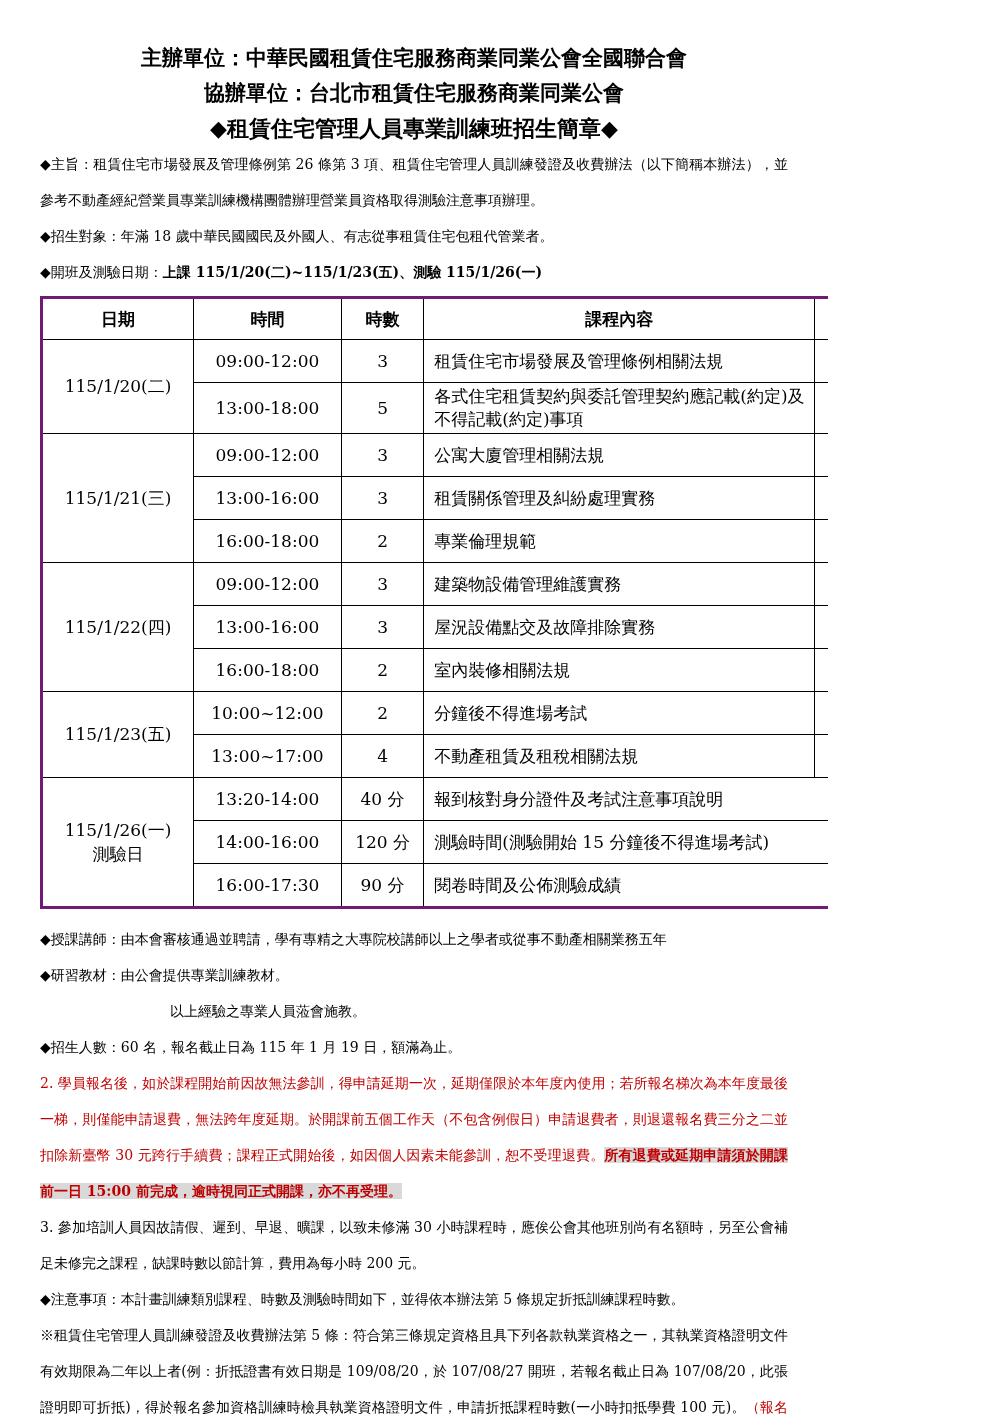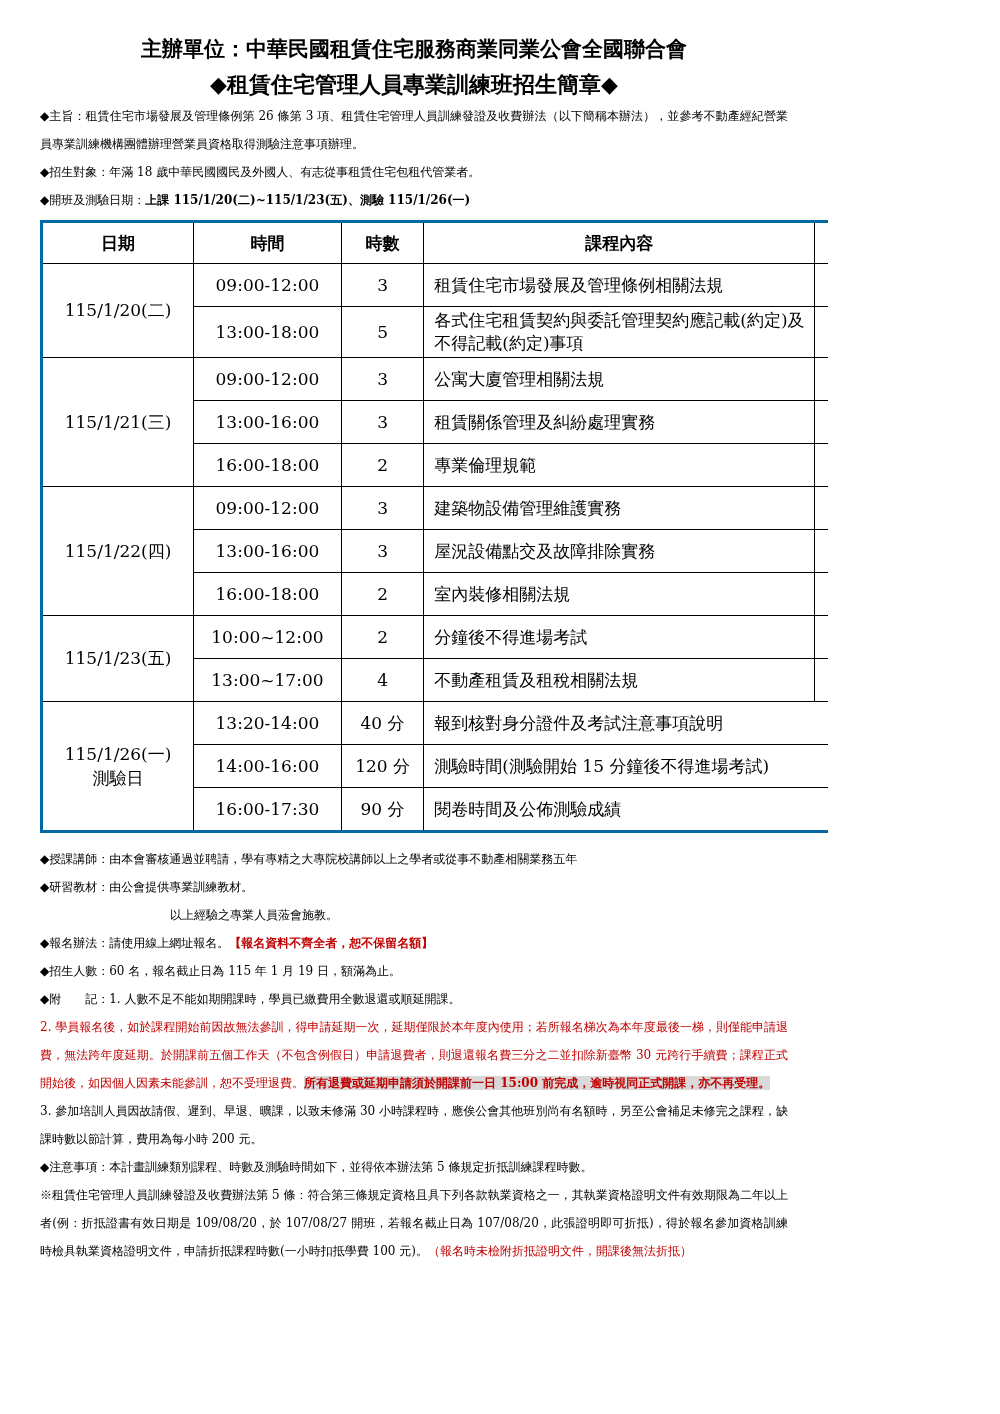--- a/index.html
+++ b/index.html
@@ -1,47 +1,48 @@
 <!DOCTYPE html>
 <html><head>
 <meta charset="utf-8">
 <style>
   html,body{margin:0;padding:0;background:#fff;}
   .page{
     width:828px;height:1414px;box-sizing:border-box;
     background:#fff;color:#000;
     font-family:"DejaVu Serif","Liberation Serif",serif;
-    padding:31px 40px 0 40px;overflow:hidden;
+    padding:40px 40px 0 40px;overflow:hidden;
   }
   .center-line{text-align:center;font-weight:bold;font-size:21px;line-height:35px;}
   .title-line{text-align:center;font-weight:bold;font-size:22px;line-height:36px;}
-  .line{font-size:12px;line-height:28px;text-align:justify;}
+  .line{font-size:14px;line-height:36px;text-align:justify;}
   .indent-cont{padding-left:130px;}
   .b{font-weight:bold;}
   .red{color:#c00000;}
   .hl{background:#d9d9d9;}
   table.schedule{
     border-collapse:collapse;width:872px;margin:6px auto 12px auto;
-    border:3px solid #0369a1;table-layout:fixed;
+    border:3px solid #701a75;table-layout:fixed;
   }
   table.schedule th,table.schedule td{
     border:1px solid #000;font-size:17px;padding:2px 6px;vertical-align:middle;
   }
   table.schedule th{font-weight:bold;height:36px;text-align:center;}
   table.schedule td{height:38px;}
   .c{text-align:center;}
   .content-cell{text-align:left;padding-left:10px !important;}
   .date-cell div{text-align:center;line-height:24px;}
 </style>
 </head>
 <body>
 
 <div class="page">
 
   <div class="center-line">主辦單位：中華民國租賃住宅服務商業同業公會全國聯合會</div>
+  <div class="center-line">協辦單位：台北市租賃住宅服務商業同業公會</div>
   <div class="title-line">◆租賃住宅管理人員專業訓練班招生簡章◆</div>
 
   <div class="line"><span>◆主旨：</span><span>租賃住宅市場發展及管理條例第 26 條第 3 項、租賃住宅管理人員訓練發證及收費辦法（以下簡稱本辦法），並參考不動產經紀營業員專業訓練機構團體辦理營業員資格取得測驗注意事項辦理。</span></div>
 
   <div class="line"><span>◆招生對象：</span><span>年滿 18 歲中華民國國民及外國人、有志從事租賃住宅包租代管業者。</span></div>
 
   <div class="line"><span>◆開班及測驗日期：</span><span class="b">上課 115/1/20(二)~115/1/23(五)、測驗 115/1/26(一)</span></div>
 
   <table class="schedule">
     <colgroup>
@@ -152,26 +153,24 @@
     </tbody>
   </table>
 
   <div class="line"><span>◆授課講師：</span><span>由本會審核通過並聘請，學有專精之大專院校講師以上之學者或從事不動產相關業務五年</span></div>
   <div class="line"><span>◆研習教材：</span><span>由公會提供專業訓練教材。</span></div>
 
   <div class="line indent-cont">以上經驗之專業人員蒞會施教。</div>
 
 
 
-  <div class="line"><span>◆報名辦法：</span><span>請使用線上網址報名。</span><span class="red b">【報名資料不齊全者，恕不保留名額】</span></div>
 
   <div class="line"><span>◆招生人數：</span><span>60 名，報名截止日為 115 年 1 月 19 日，額滿為止。</span></div>
 
 
-  <div class="line"><span>◆附　　記：</span><span>1. 人數不足不能如期開課時，學員已繳費用全數退還或順延開課。</span></div>
 
   <div class="line red"><span>2. 學員報名後，如於課程開始前因故無法參訓，得申請延期一次，延期僅限於本年度內使用；若所報名梯次為本年度最後一梯，則僅能申請退費，無法跨年度延期。於開課前五個工作天（不包含例假日）申請退費者，則退還報名費三分之二並扣除新臺幣 30 元跨行手續費；課程正式開始後，如因個人因素未能參訓，恕不受理退費。</span><span class="hl b">所有退費或延期申請須於開課前一日 15:00 前完成，逾時視同正式開課，亦不再受理。</span></div>
 
   <div class="line">3. 參加培訓人員因故請假、遲到、早退、曠課，以致未修滿 30 小時課程時，應俟公會其他班別尚有名額時，另至公會補足未修完之課程，缺課時數以節計算，費用為每小時 200 元。</div>
 
   <div class="line"><span>◆注意事項：</span><span>本計畫訓練類別課程、時數及測驗時間如下，並得依本辦法第 5 條規定折抵訓練課程時數。</span></div>
 
   <div class="line"><span>※租賃住宅管理人員訓練發證及收費辦法第 5 條：符合第三條規定資格且具下列各款執業資格之一，其執業資格證明文件有效期限為二年以上者(例：折抵證書有效日期是 109/08/20，於 107/08/27 開班，若報名截止日為 107/08/20，此張證明即可折抵)，得於報名參加資格訓練時檢具執業資格證明文件，申請折抵課程時數(一小時扣抵學費 100 元)。</span><span class="red">（報名時未檢附折抵證明文件，開課後無法折抵）</span></div>
 
 </div>

